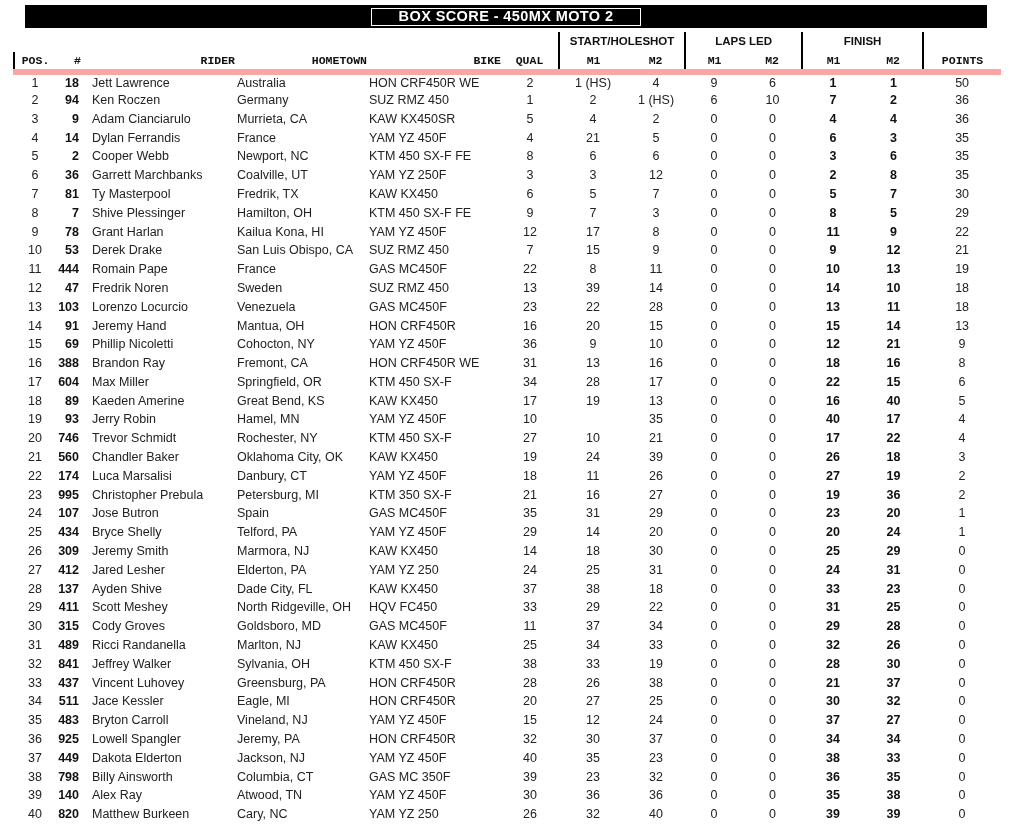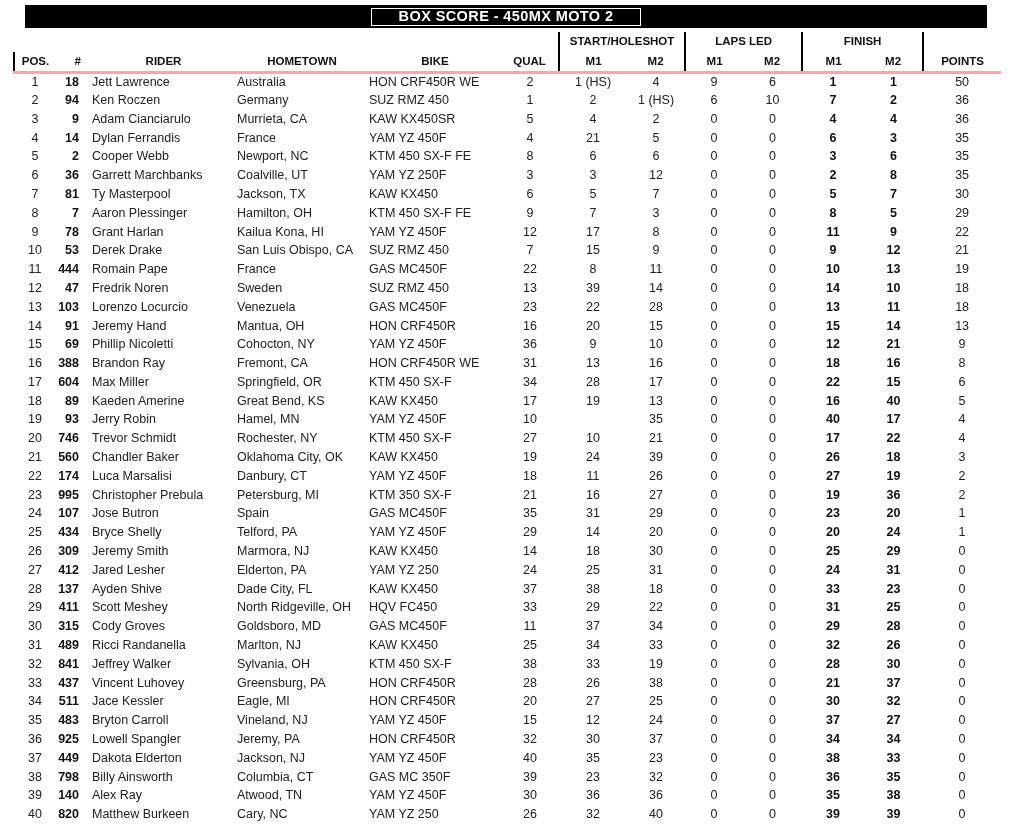--- a/index.html
+++ b/index.html
@@ -48,26 +48,26 @@
   col.w-ll2   { width: 59px; }
   col.w-f1    { width: 62px; }
   col.w-f2    { width: 59px; }
   col.w-pts   { width: 78px; }
 
   thead th {
     font-size: 11.5px; font-weight: bold; color: #111;
     white-space: nowrap; line-height: 1;
   }
   tr.group-row th { height: 20px; vertical-align: middle; text-align: center; }
-  tr.cols-row  th { height: 20px; vertical-align: middle; border-bottom: 3px solid #fca5a5; }
+  tr.cols-row  th { height: 20px; vertical-align: middle; border-bottom: 6px solid #fca5a5; font-family: Liberation Mono, monospace; }
 
   .vline { border-left: 2px solid #000; }
   th.h-pos  { text-align: center; border-left: 2px solid #000; }
   th.h-num  { text-align: right; padding-right: 9px; }
-  th.h-left { text-align: center; padding-left: 2px; }
+  th.h-left { text-align: right; padding-left: 2px; }
   th.h-cent { text-align: center; }
 
   tbody td {
     height: 18.8px; font-size: 12.5px; color: #222;
     vertical-align: middle; white-space: nowrap;
     overflow: hidden; line-height: 1;
   }
   td.c0 { text-align: center; }
   td.c1 { text-align: right; padding-right: 11px; font-weight: bold; color: #111; }
   td.c2, td.c3, td.c4 { text-align: left; padding-left: 2px; }
@@ -213,35 +213,35 @@
           <td class="c8">0</td>
           <td class="c9">0</td>
           <td class="c10">2</td>
           <td class="c11">8</td>
           <td class="c12">35</td>
         </tr>
         <tr>
           <td class="c0">7</td>
           <td class="c1">81</td>
           <td class="c2">Ty Masterpool</td>
-          <td class="c3">Jackson, TX</td>
+          <td class="c3">Fredrik, TX</td>
           <td class="c4">KAW KX450</td>
           <td class="c5">6</td>
           <td class="c6">5</td>
           <td class="c7">7</td>
           <td class="c8">0</td>
           <td class="c9">0</td>
           <td class="c10">5</td>
           <td class="c11">7</td>
           <td class="c12">30</td>
         </tr>
         <tr>
           <td class="c0">8</td>
           <td class="c1">7</td>
-          <td class="c2">Aaron Plessinger</td>
+          <td class="c2">Shive Plessinger</td>
           <td class="c3">Hamilton, OH</td>
           <td class="c4">KTM 450 SX-F FE</td>
           <td class="c5">9</td>
           <td class="c6">7</td>
           <td class="c7">3</td>
           <td class="c8">0</td>
           <td class="c9">0</td>
           <td class="c10">8</td>
           <td class="c11">5</td>
           <td class="c12">29</td>

